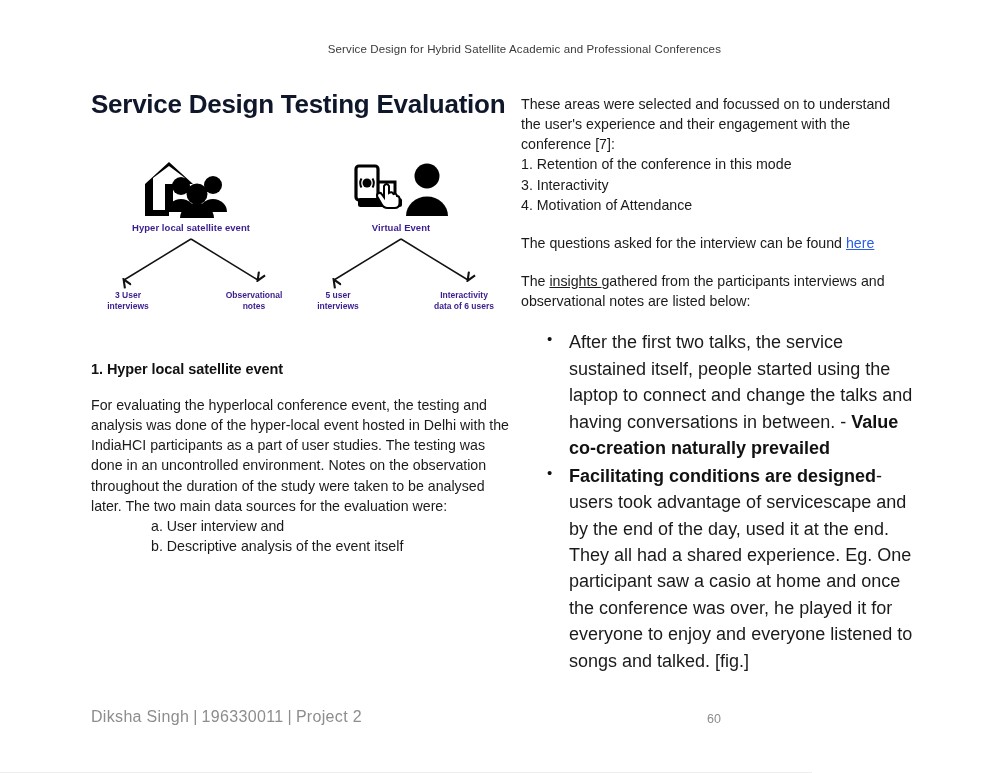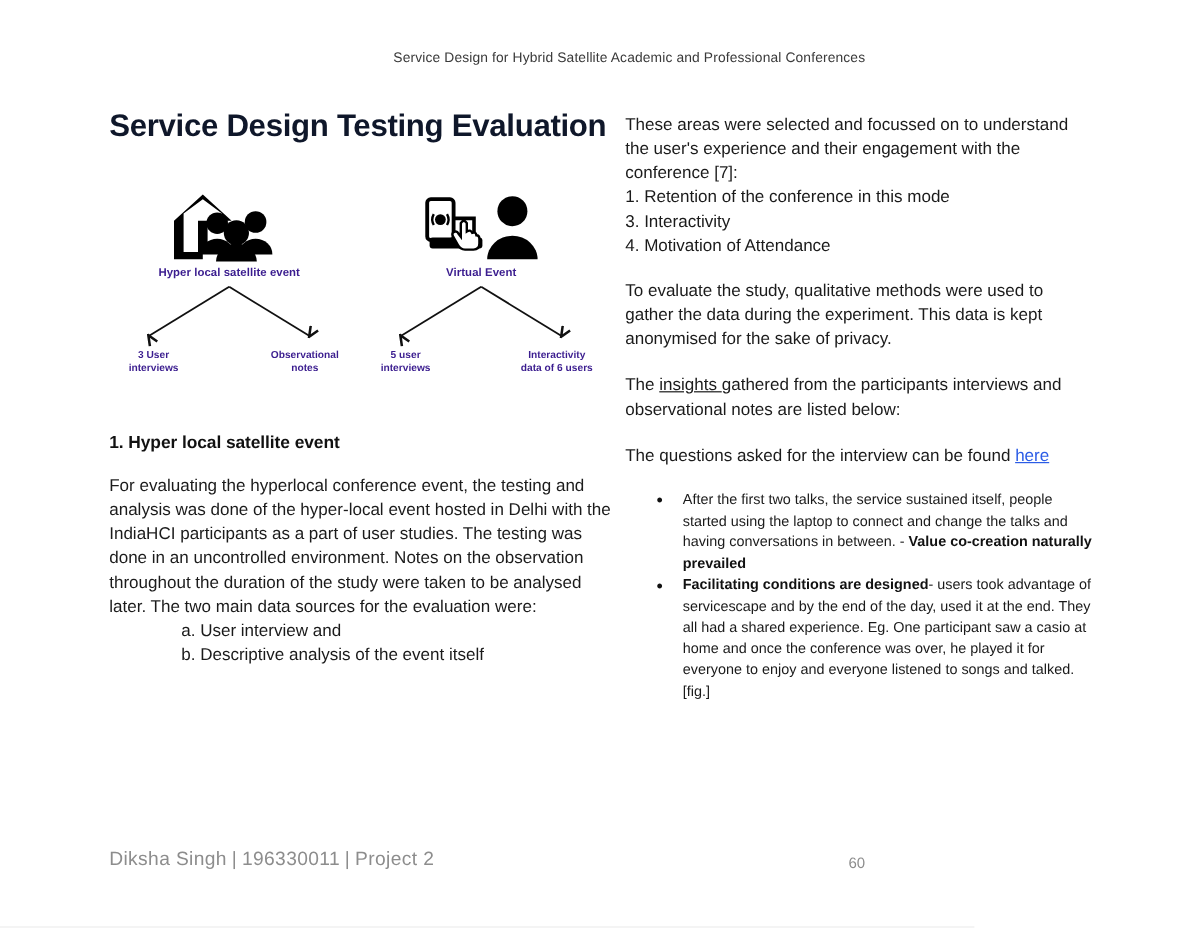--- a/index.html
+++ b/index.html
@@ -140,21 +140,21 @@
     margin: 0;
     padding: 0;
     list-style: none;
     font-size: 14.2px;
     line-height: 1.42;
   }
   .bullets {
     margin: 18px 0 0 0;
     padding: 0 0 0 26px;
     list-style: none;
-    font-size: 12px;
+    font-size: 18px;
     line-height: 1.47;
   }
   .bullets li {
     position: relative;
     padding-left: 22px;
     margin-bottom: 1px;
   }
   .bullets li::before {
     content: "\2022";
     position: absolute;
@@ -301,25 +301,24 @@
   <div class="col-right">
 
     <p class="body tight">These areas were selected and focussed on to understand the user's experience and their engagement with the conference [7]:</p>
 
     <ul class="numlist">
       <li>1. Retention of the conference in this mode</li>
       <li>3. Interactivity</li>
       <li>4. Motivation of Attendance</li>
     </ul>
 
-    <p class="body">To evaluate the study, qualitative methods were used to gather the data during the experiment. This data is kept anonymised for the sake of privacy.</p>
+
+    <p class="body"><span>The questions asked for the interview can be found </span><a class="inline-link" href="#">here</a></p>
 
     <p class="body"><span>The </span><span class="u-underline">insights </span><span>gathered from the participants interviews and observational notes are listed below:</span></p>
-
-    <p class="body"><span>The questions asked for the interview can be found </span><a class="inline-link" href="#">here</a></p>
 
     <ul class="bullets">
       <li><span>After the first two talks, the service sustained itself, people started using the laptop to connect and change the talks and having conversations in between. - </span><strong>Value co-creation naturally prevailed</strong><span></span></li>
       <li><span></span><strong>Facilitating conditions are designed</strong><span>- users took advantage of servicescape and by the end of the day, used it at the end. They all had a shared experience. Eg. One participant saw a casio at home and once the conference was over, he played it for everyone to enjoy and everyone listened to songs and talked. [fig.]</span></li>
     </ul>
 
   </div>
 
   <div class="footer-left">
     <span>Diksha Singh</span><span class="sep">|</span><span>196330011</span><span class="sep">|</span><span>Project 2</span>

